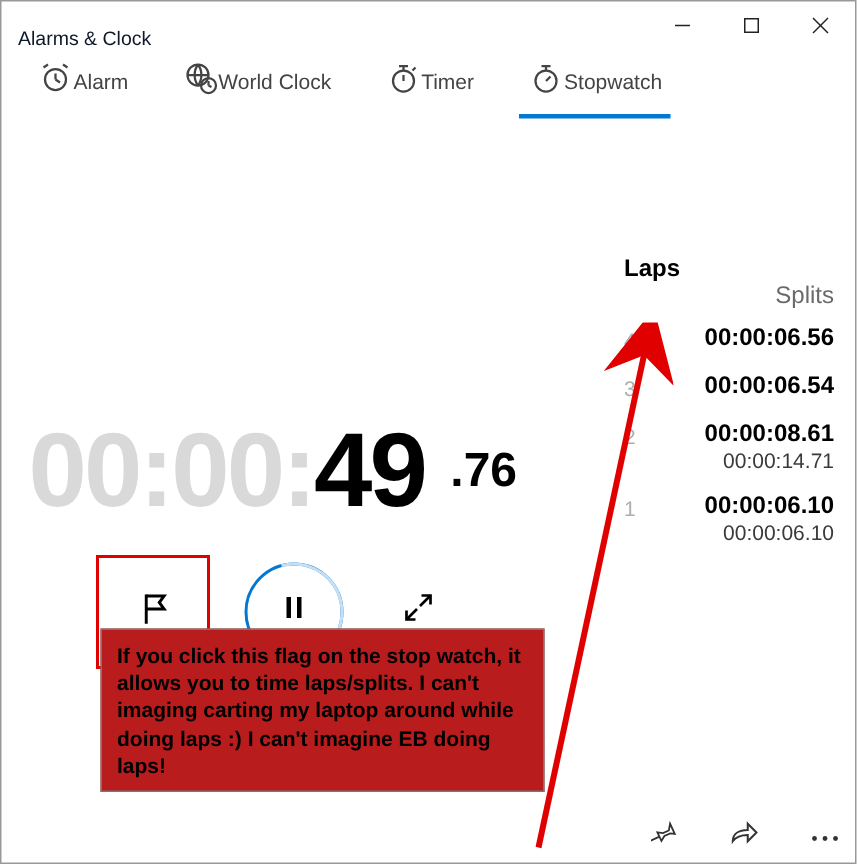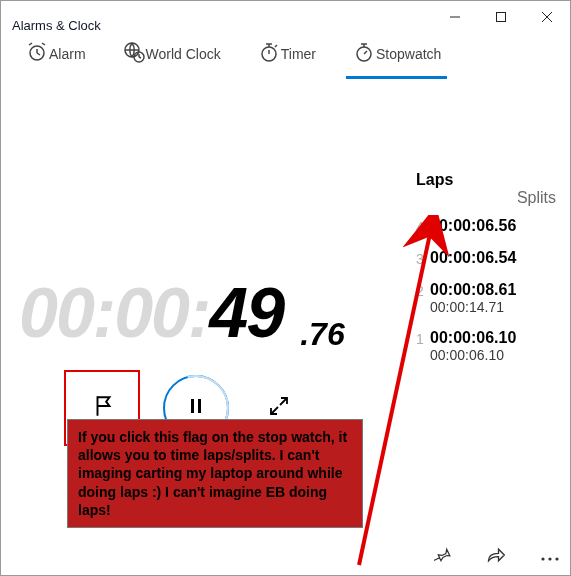--- a/index.html
+++ b/index.html
@@ -60,23 +60,22 @@
   }
   .main {
     position: relative;
     height: 420px;
   }
   .timedisplay {
     position:absolute;
     top: 168px;
     left: 18px;
     display:flex;
-    align-items: flex-end;
+    align-items: center;
     font-weight: 600;
-    font-style: italic;
   }
   .td-gray { color:#d9d9d9; font-size:70px; letter-spacing:-2px;}
   .td-black { color:#000; font-size:70px; letter-spacing:-2px;}
   .td-frac { color:#000; font-size:32px; margin-left:17px;}
   .controls {
     position:absolute;
     top: 270px;
     left: 70px;
     display:flex;
     gap: 26px;
@@ -127,21 +126,21 @@
     width:140px;
   }
   .lapshdr { font-size:16px; font-weight:700; color:#000;}
   .splitshdr { font-size:16px; color:#6a6a6a; margin-bottom:10px;text-align:right;}
   .laprow {
     display:flex;
     margin-bottom:14px;
     align-items:flex-start;
   }
   .lapnum { width:14px; color:#adadad; font-size:14px; padding-top:2px;}
-  .laptimes { flex:1; }
+  .laptimes { flex:1;text-align:right; }
   .laptime { font-size:16px; font-weight:700; color:#000;}
   .splittime { font-size:14px; color:#3a3a3a;}
   .callout {
     position:absolute;
     left:66px;
     bottom:47px;
     width:296px;
     background:#b91c1c;
     border:1px solid #777;
     padding:8px 10px;

